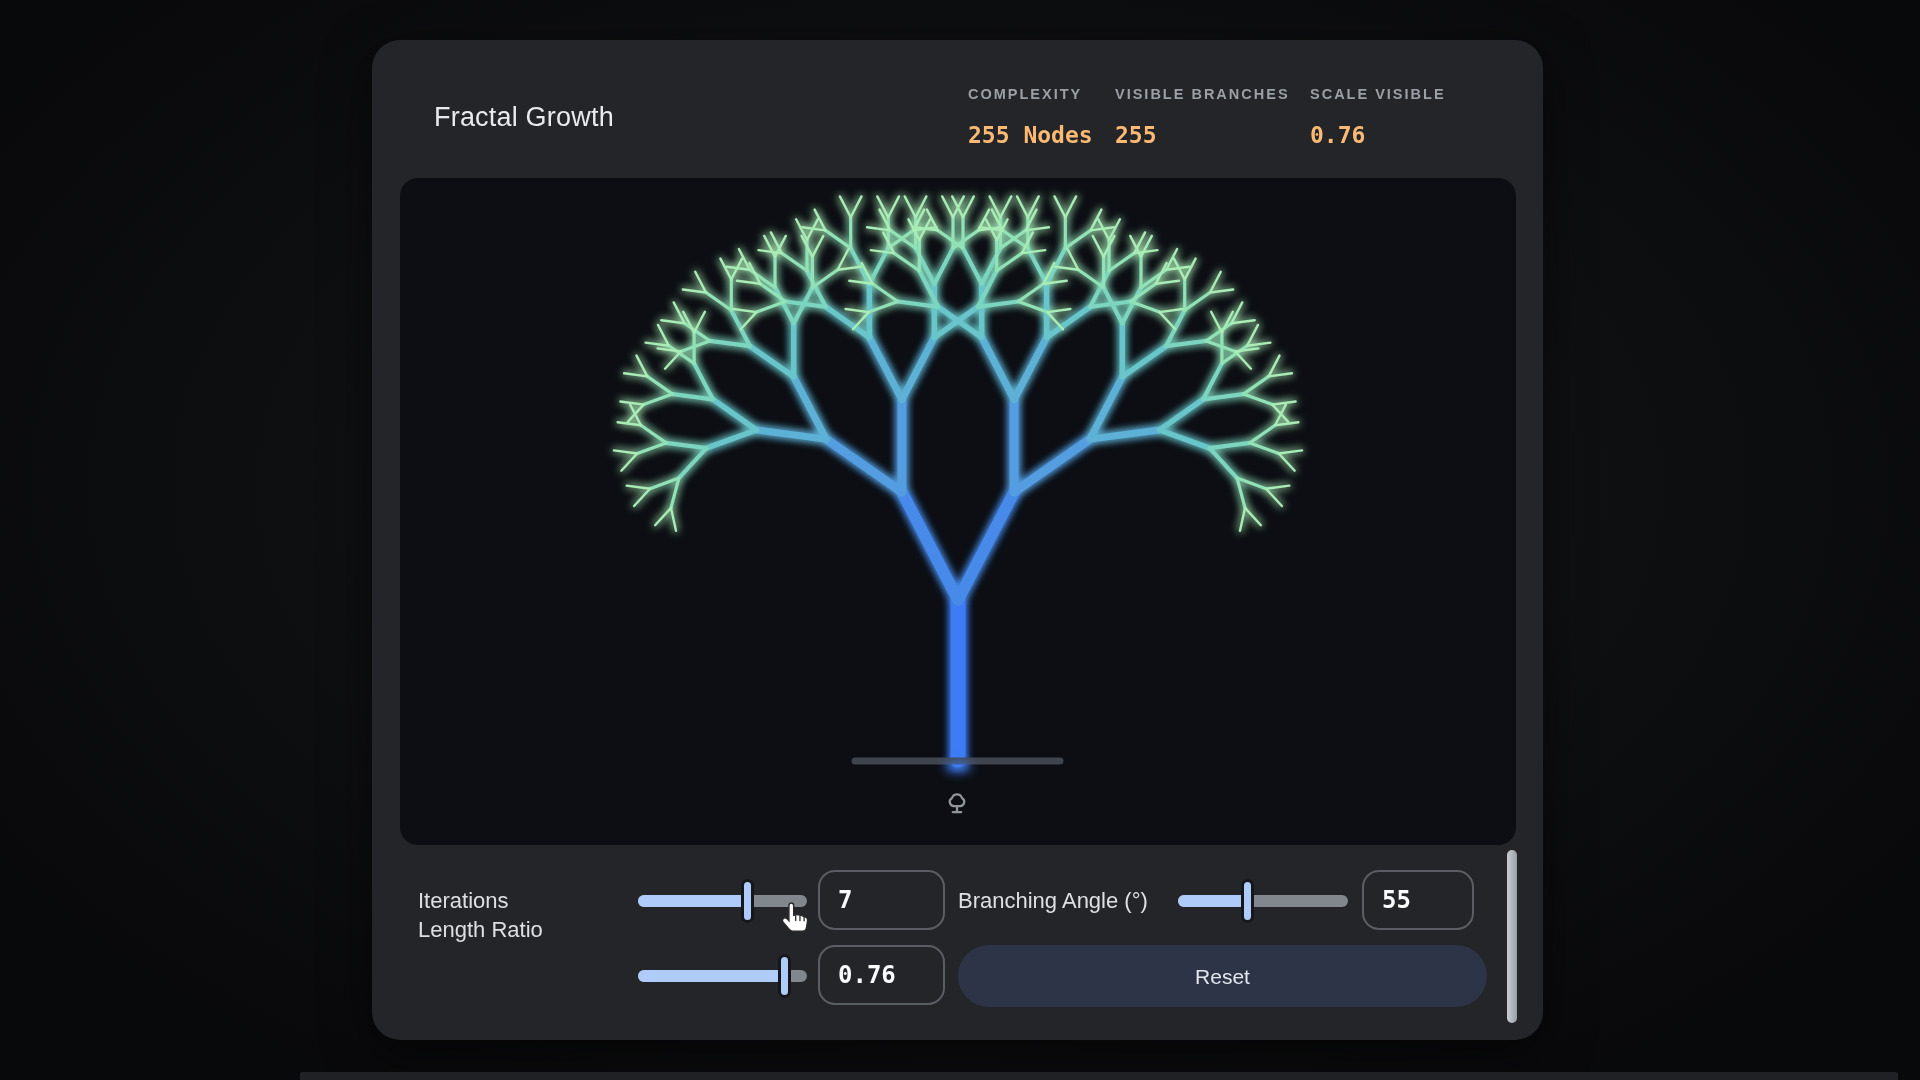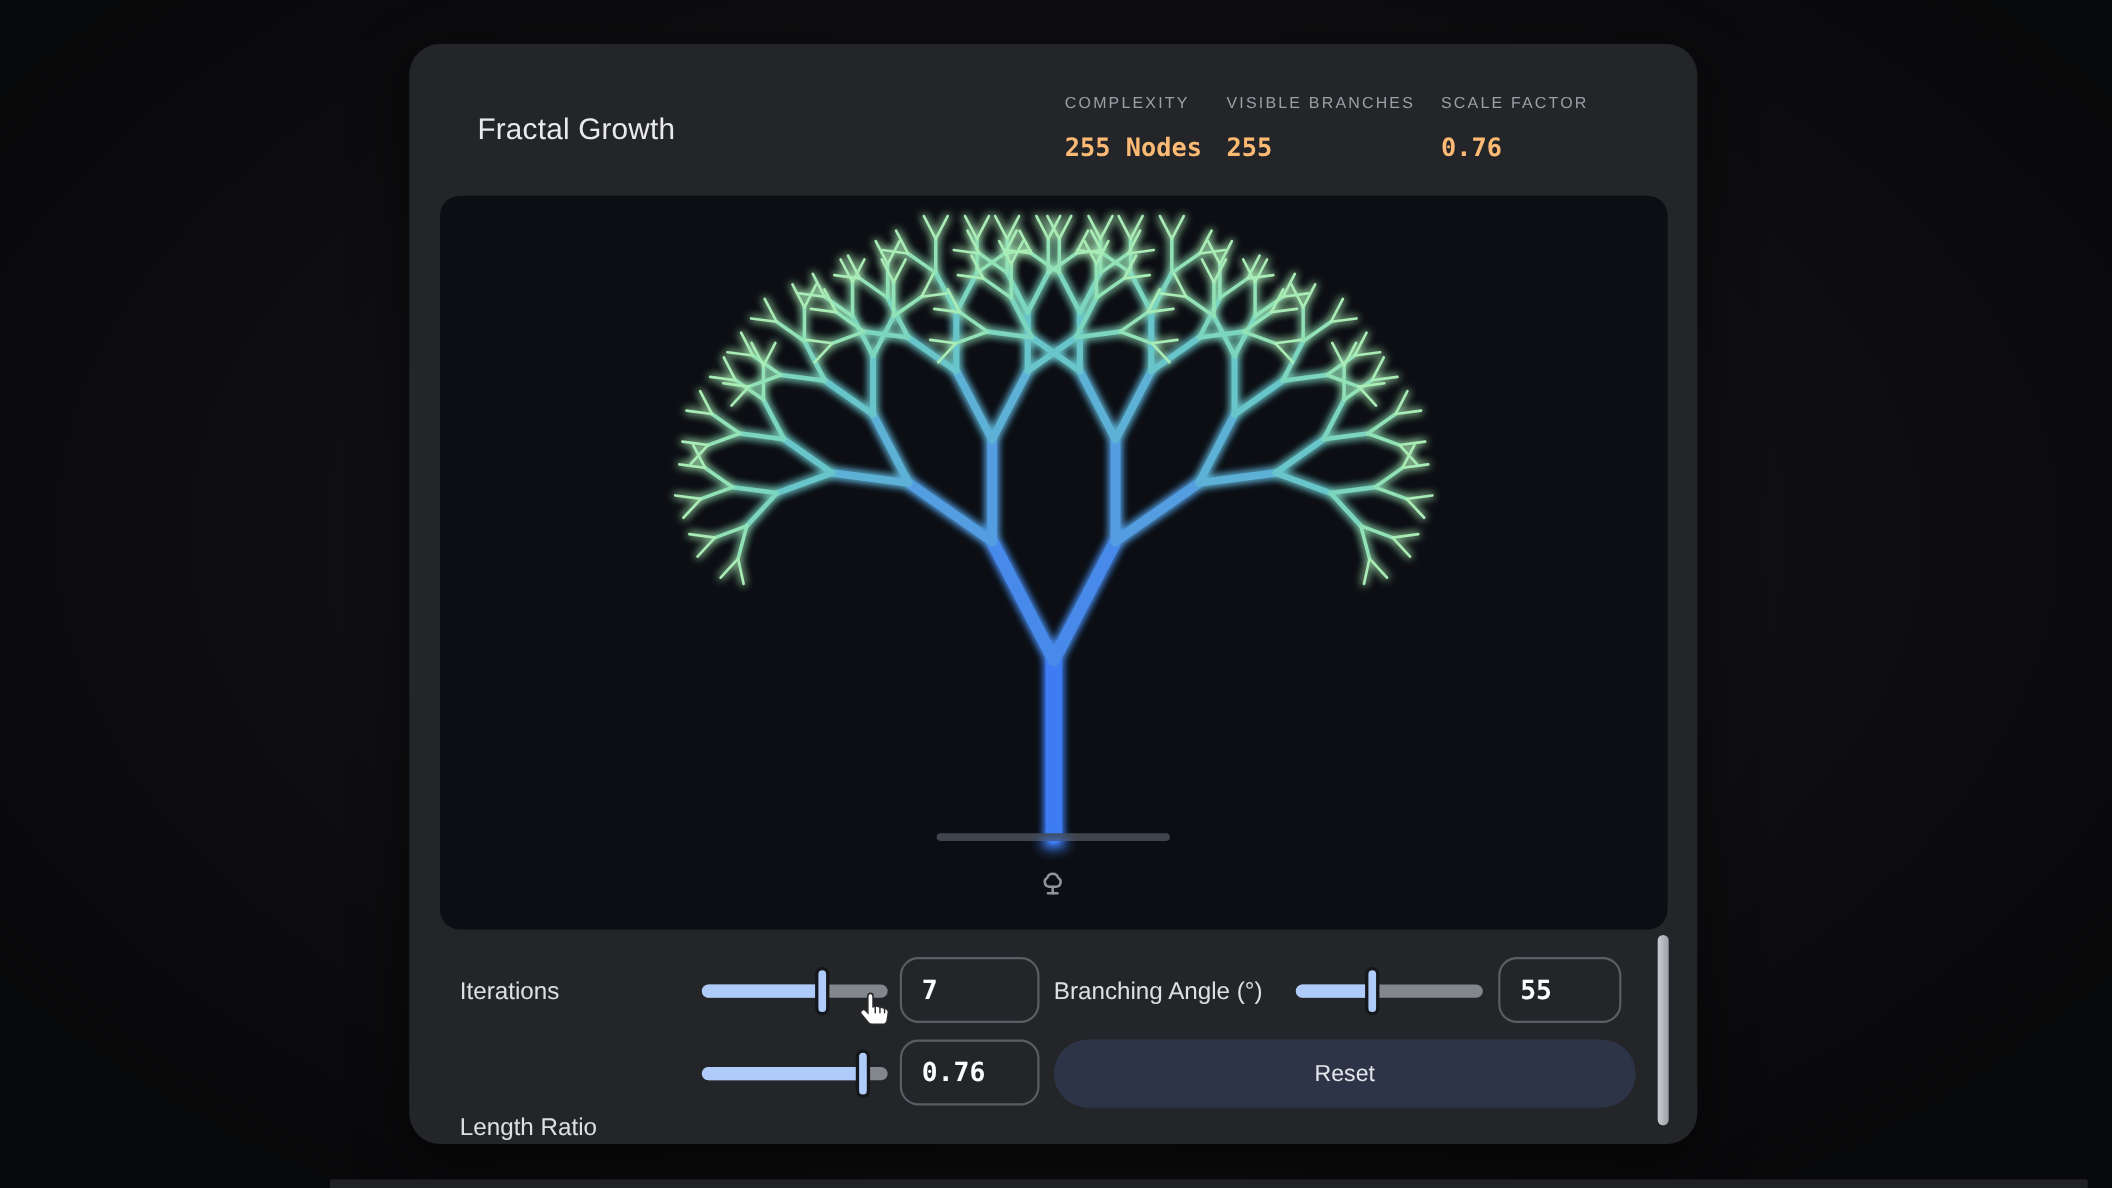--- a/index.html
+++ b/index.html
@@ -17,21 +17,21 @@
     position:absolute;left:372px;top:40px;width:1171px;height:1000px;
     background:#242528;border-radius:28px;
     box-shadow:0 14px 48px rgba(0,0,0,.55);
   }
   .panel-title{
     position:absolute;left:46px;top:62px;
     font-size:27px;font-weight:500;color:#e9eaed;letter-spacing:.2px;margin-left:16px;
   }
   .stat{position:absolute;top:46px;}
   .stat-label{
-    font-size:14.5px;font-weight:400;color:#9aa0a6;letter-spacing:2px;
+    font-size:14.5px;font-weight:700;color:#9aa0a6;letter-spacing:2px;
     white-space:nowrap;
   }
   .stat-value{
     margin-top:20px;
     font-family:"DejaVu Sans Mono", monospace;
     font-size:23px;font-weight:bold;color:#fdba74;white-space:nowrap;
   }
   .fractal-canvas{
     position:absolute;left:28px;top:138px;width:1116px;height:667px;
     background:#0c0e13;border-radius:18px;overflow:hidden;
@@ -89,21 +89,21 @@
 
   <div class="stat" style="left:596px">
     <div class="stat-label">COMPLEXITY</div>
     <div class="stat-value">255 Nodes</div>
   </div>
   <div class="stat" style="left:743px">
     <div class="stat-label">VISIBLE BRANCHES</div>
     <div class="stat-value">255</div>
   </div>
   <div class="stat" style="left:938px">
-    <div class="stat-label">SCALE FACTOR</div>
+    <div class="stat-label">SCALE VISIBLE</div>
     <div class="stat-value">0.76</div>
   </div>
 
   <div class="fractal-canvas">
     <svg class="scene" id="tree-svg" width="1116" height="667" viewBox="0 0 1116 667">
       <defs>
         <filter id="glow" x="-60%" y="-60%" width="220%" height="220%">
           <feGaussianBlur in="SourceGraphic" stdDeviation="4" result="b"></feGaussianBlur>
           <feMerge>
             <feMergeNode in="b"></feMergeNode>
@@ -391,21 +391,21 @@
   </div>
   <div class="valbox" style="left:446px;top:830px;width:127px">7</div>
 
   <div class="ctl-label" style="left:586px;top:848px">Branching Angle (°)</div>
   <div class="track" style="left:806px;top:855px;width:170px">
     <div class="fill" style="width: 41%;"></div>
     <div class="thumb" style="left: 41%;"></div>
   </div>
   <div class="valbox" style="left:990px;top:830px;width:112px">55</div>
 
-  <div class="ctl-label" style="left:46px;top:972px">Length Ratio</div>
+  <div class="ctl-label" style="left:46px;top:877px">Length Ratio</div>
   <div class="track" style="left:266px;top:930px;width:169px">
     <div class="fill" style="width: 87%;"></div>
     <div class="thumb" style="left: 87%;"></div>
   </div>
   <div class="valbox" style="left:446px;top:905px;width:127px">0.76</div>
 
   <button class="reset-btn">Reset</button>
 
   <div class="scrollbar-thumb"></div>
 </div>

